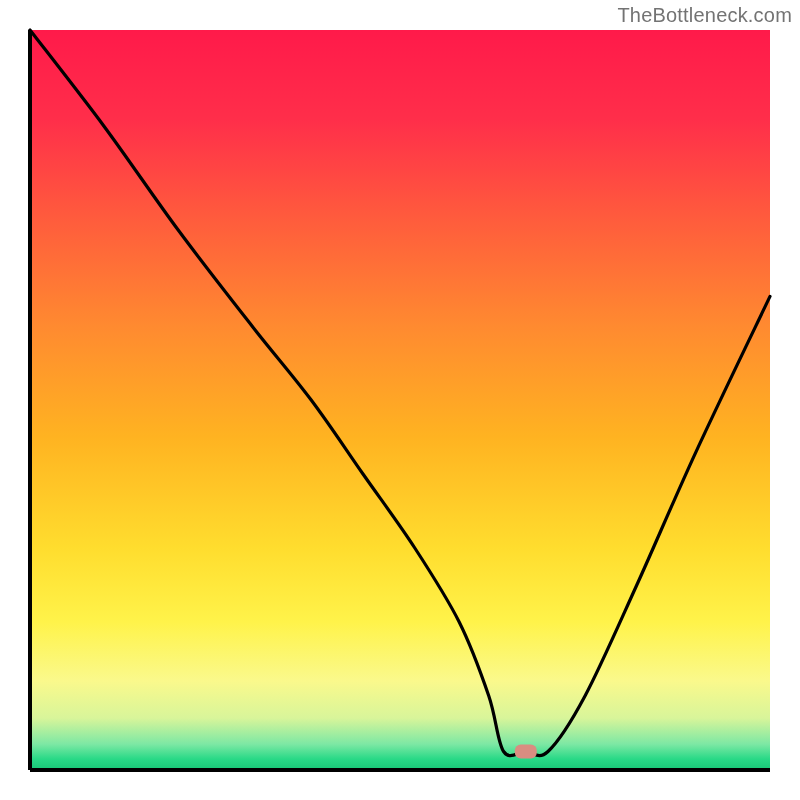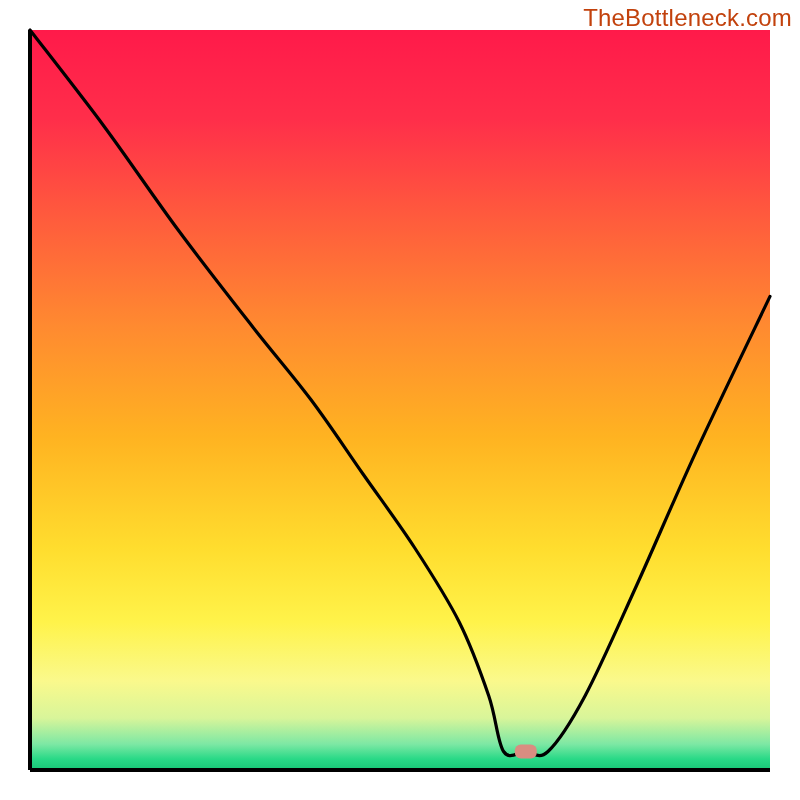--- a/index.html
+++ b/index.html
@@ -12,22 +12,22 @@
   }
   .chart-container {
     position: relative;
     width: 800px;
     height: 800px;
   }
   .watermark {
     position: absolute;
     top: 4px;
     right: 8px;
-    color: #c2410c;
-    font-size: 24px;
+    color: #737373;
+    font-size: 20px;
     font-weight: 400;
     letter-spacing: 0.2px;
     z-index: 10;
     user-select: none;
   }
   svg {
     display: block;
   }
 </style>
 </head>

